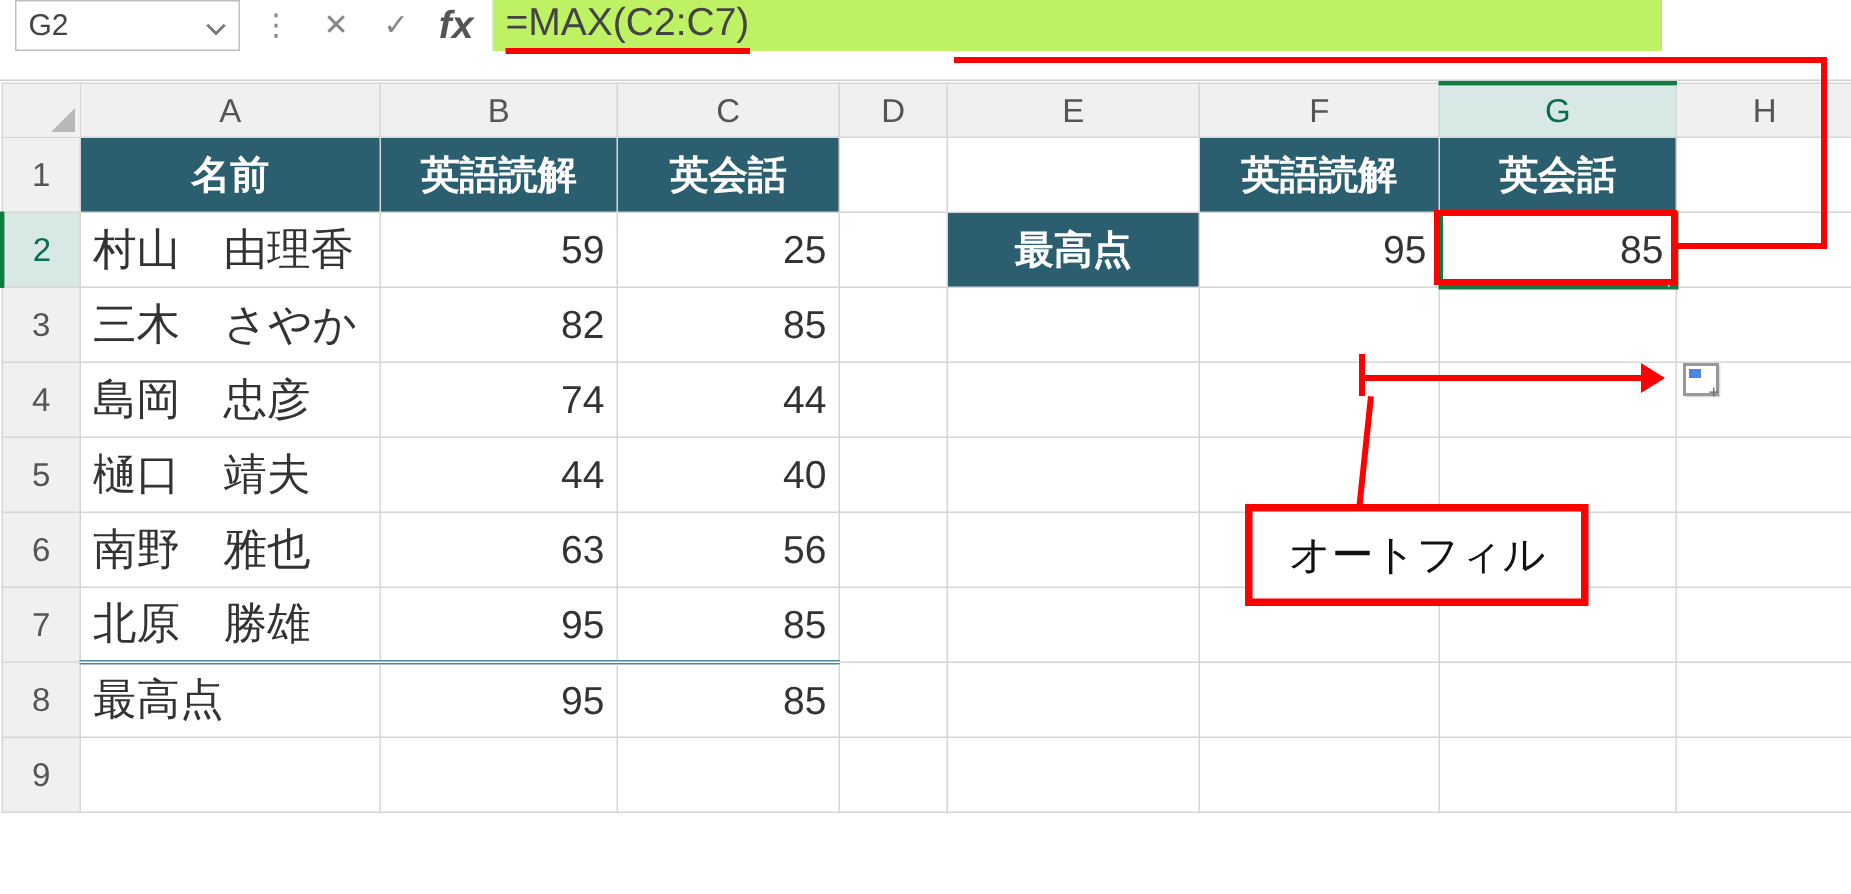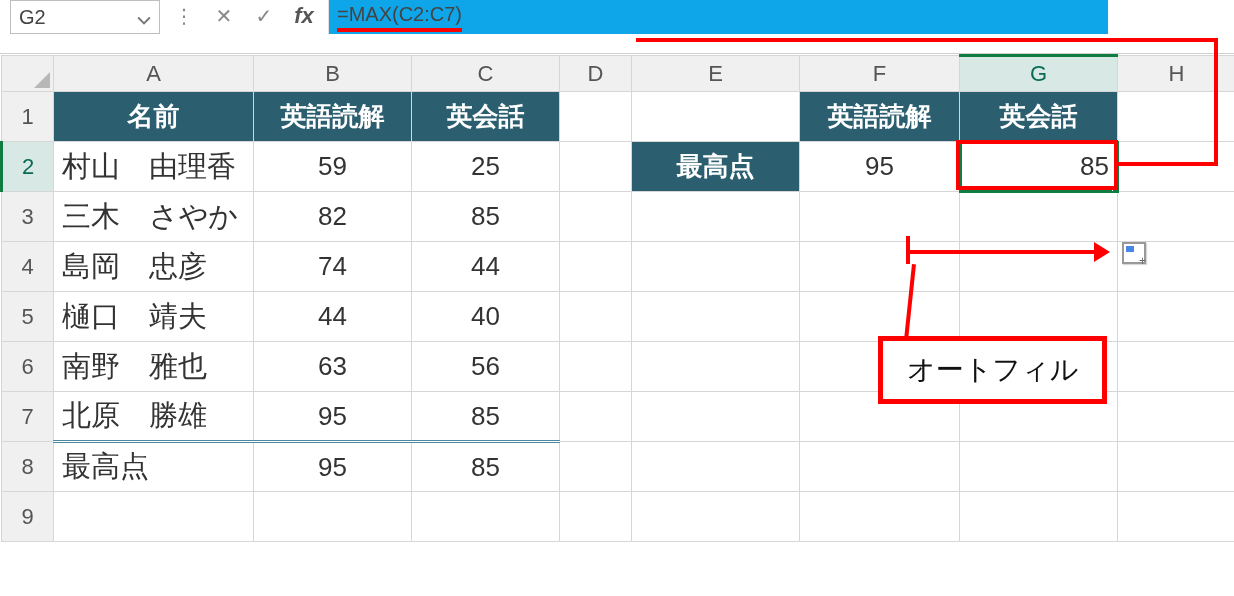--- a/index.html
+++ b/index.html
@@ -42,30 +42,30 @@
   .fb-btn {
     width: 32px; height: 32px;
     display: flex;
     align-items: center;
     justify-content: center;
     color: #888;
     background: #fff;
     border-radius: 2px;
     font-size: 20px;
   }
-  .fx-label { font-style: italic; font-weight: bold; font-size: 22px; color: #555;}
+  .fx-label { font-style: italic; font-weight: bold; font-size: 26px; color: #555;}
   .formula-input {
     flex: 0 0 auto;
     height: 34px;
     display: flex;
     align-items: center;
     padding: 0 8px;
-    font-size: 20px;
+    font-size: 26px;
     color: #444;
-    background: #0ea5e9;
+    background: #bef264;
     border-left: 1px solid #e0e0e0;
     width: 780px;
   }
   .formula-text {
     border-bottom: 4px solid red;
     padding-bottom: 2px;
   }
   
   .grid-wrap {
     position: relative;
@@ -137,21 +137,21 @@
 
   .hdr-dark {
     background: #2b5f70;
     color: #fff;
     text-align: center;
     font-weight: bold;
     font-size: 26px;
     margin-left: 28px;
   }
   .cell-text { text-align: left; font-size: 29px; }
-  .cell-num  { text-align: center; font-size: 26px; }
+  .cell-num  { text-align: right; font-size: 26px; }
   .dbl-top { border-top: 3px double #4a88a0 !important; }
 
   .sel-cell {
     outline: 3px solid #107c41;
     outline-offset: -2px;
     position: relative;
     text-align: right;
     font-size: 26px;
   }
 
@@ -394,19 +394,19 @@
 
 <div class="red-horiz" style="left:636px; top:-16px; width:582px;"></div>
 <div class="red-vert" style="left:1214px; top:-16px; height:126px;"></div>
 <div class="red-horiz" style="left:1118px; top:108px; width:100px;"></div>
 
 <div class="red-arrow-start-stub" style="left:906px; top:182px;"></div>
 <div class="red-arrow" style="left:906px; top:196px; width:190px;"></div>
 
 <div class="autofill-icon" style="left:1122px; top:188px;"></div>
 
-<div class="autofill-callout" style="left:878px; top:282px;">
+<div class="autofill-callout" style="left:830px; top:282px;">
   <span>オートフィル</span>
 </div>
 
 <div class="callout-diag" style="left:912px; top:210px; height:74px; transform: rotate(6deg);"></div>
 
 </div>
 
 </body></html>

